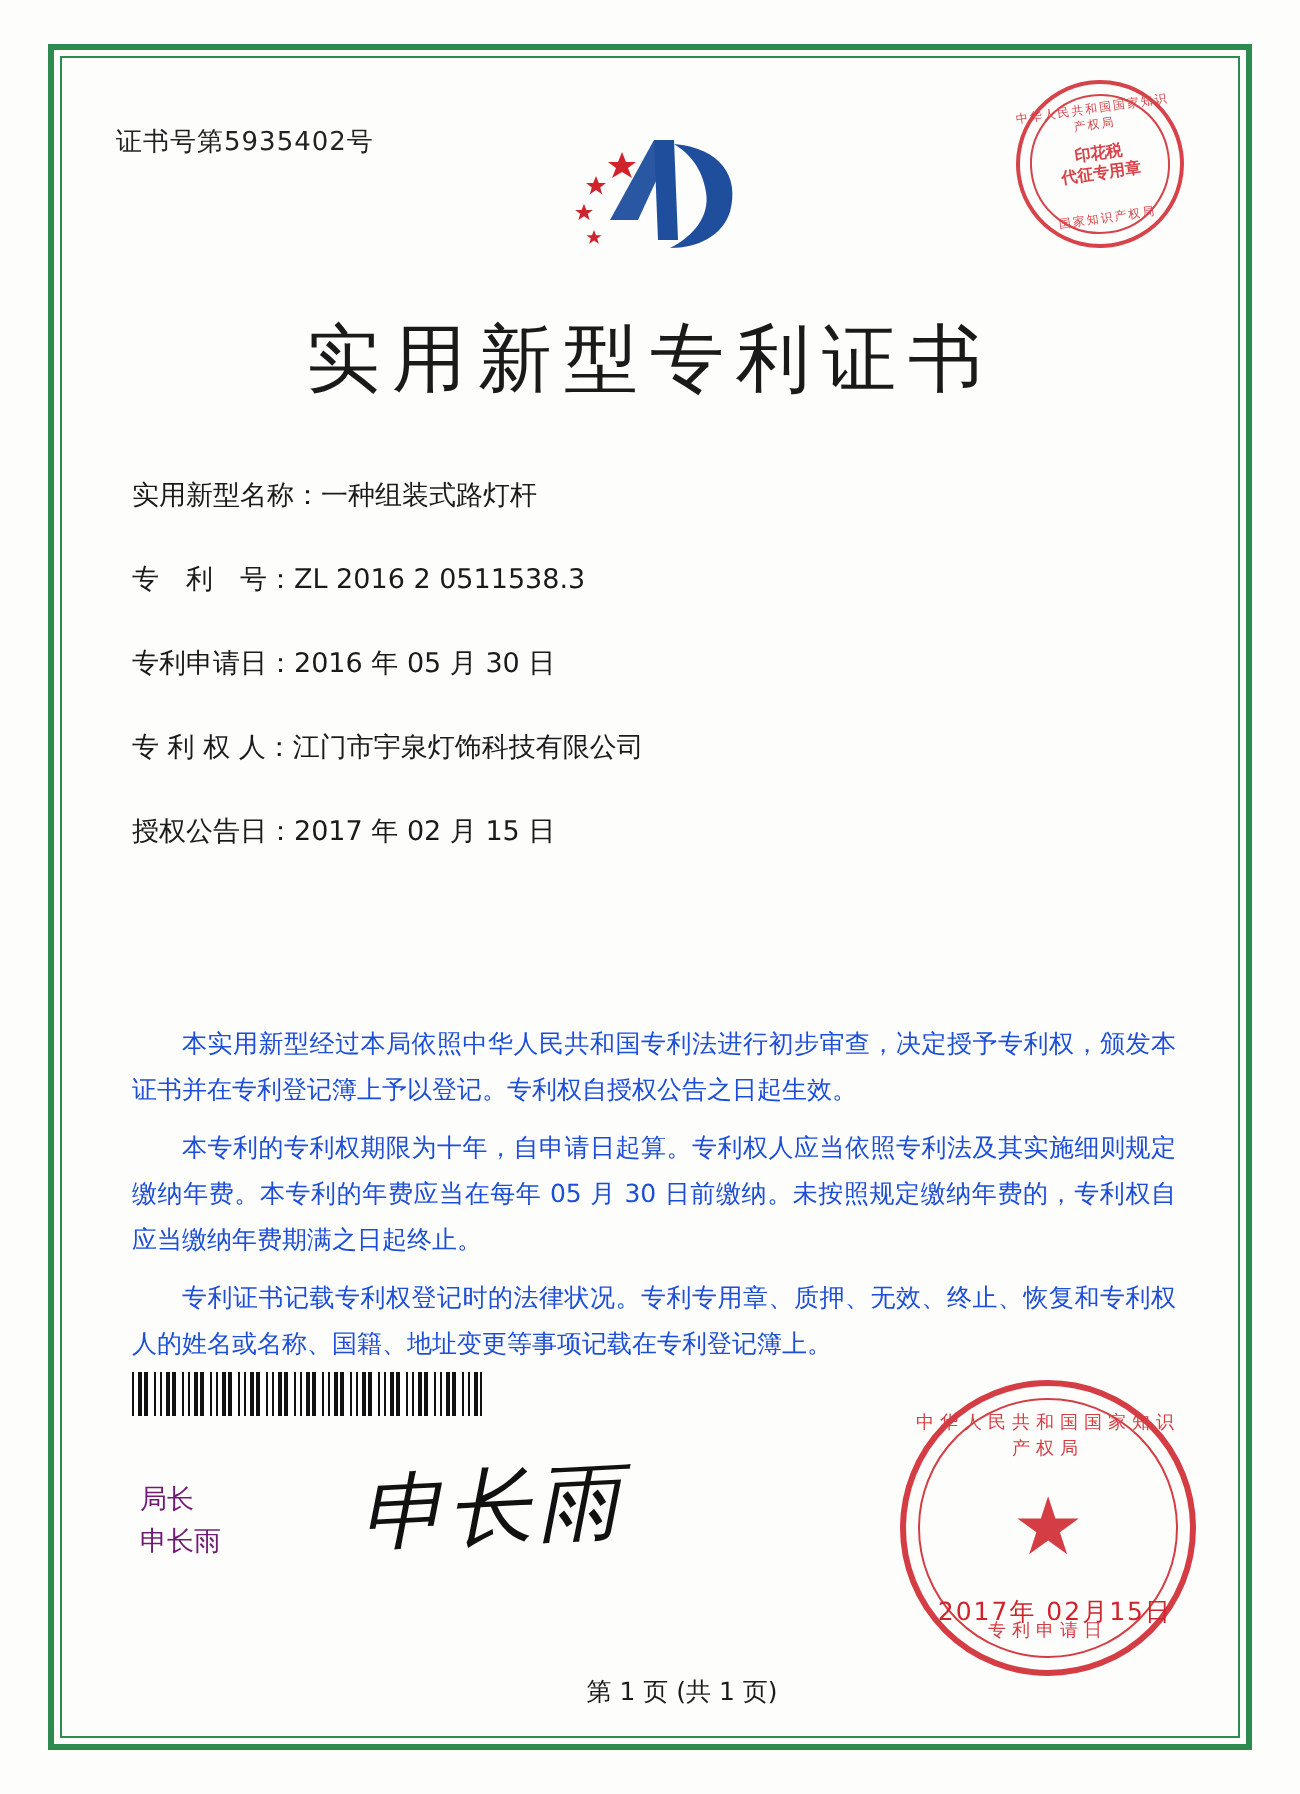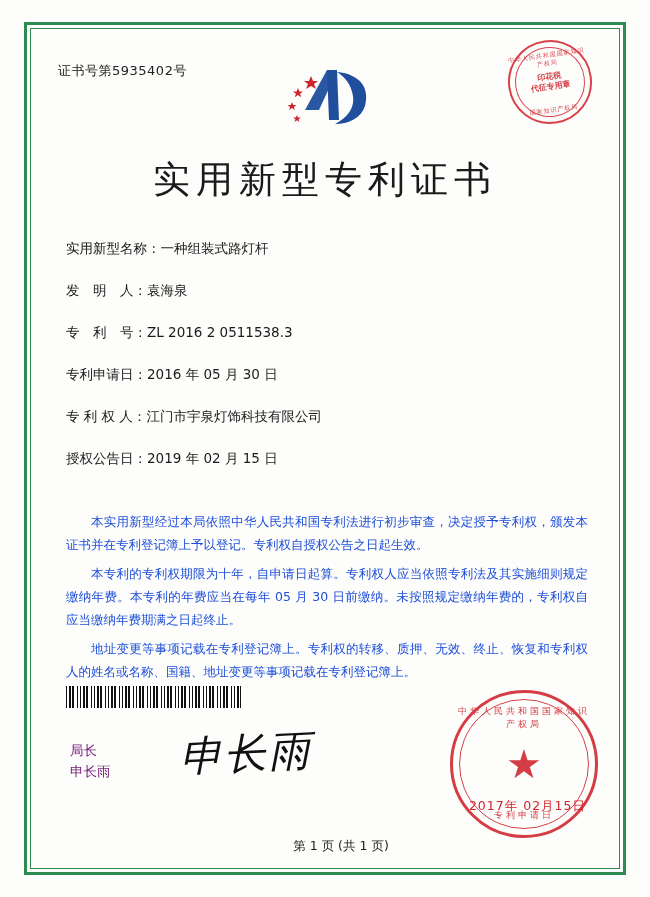--- a/index.html
+++ b/index.html
@@ -288,40 +288,37 @@
     </svg>
   </div>
 
   <div class="main-title">实用新型专利证书</div>
 
   <div class="fields">
     <div class="field-row">
       <span class="field-label">实用新型名称：</span><span class="field-value">一种组装式路灯杆</span>
     </div>
     <div class="field-row">
-      <span class="field-label">发　明　人：</span><span class="field-value">袁海泉</span>
-    </div>
-    <div class="field-row">
       <span class="field-label">专　利　号：</span><span class="field-value">ZL 2016 2 0511538.3</span>
     </div>
     <div class="field-row">
       <span class="field-label">专利申请日：</span><span class="field-value">2016 年 05 月 30 日</span>
     </div>
     <div class="field-row">
       <span class="field-label">专 利 权 人：</span><span class="field-value">江门市宇泉灯饰科技有限公司</span>
     </div>
     <div class="field-row">
-      <span class="field-label">授权公告日：</span><span class="field-value">2019 年 02 月 15 日</span>
+      <span class="field-label">授权公告日：</span><span class="field-value">2017 年 02 月 15 日</span>
     </div>
   </div>
 
   <div class="body-text">
     <p>本实用新型经过本局依照中华人民共和国专利法进行初步审查，决定授予专利权，颁发本证书并在专利登记簿上予以登记。专利权自授权公告之日起生效。</p>
     <p>本专利的专利权期限为十年，自申请日起算。专利权人应当依照专利法及其实施细则规定缴纳年费。本专利的年费应当在每年 05 月 30 日前缴纳。未按照规定缴纳年费的，专利权自应当缴纳年费期满之日起终止。</p>
-    <p>地址变更等事项记载在专利登记簿上。专利权的转移、质押、无效、终止、恢复和专利权人的姓名或名称、国籍、地址变更等事项记载在专利登记簿上。</p>
+    <p>专利证书记载专利权登记时的法律状况。专利专用章、质押、无效、终止、恢复和专利权人的姓名或名称、国籍、地址变更等事项记载在专利登记簿上。</p>
   </div>
 
   <div class="barcode"></div>
 
   <div class="director">
     <div>局长</div>
     <div>申长雨</div>
   </div>
 
   <div class="signature">申长雨</div>

